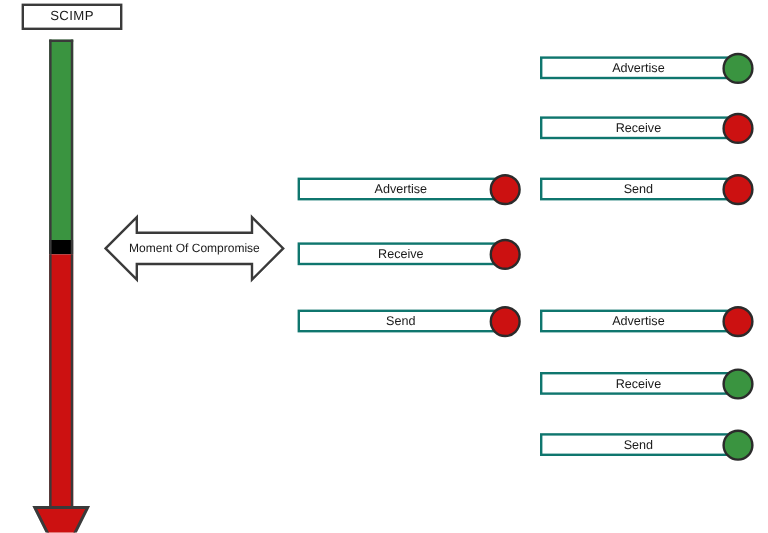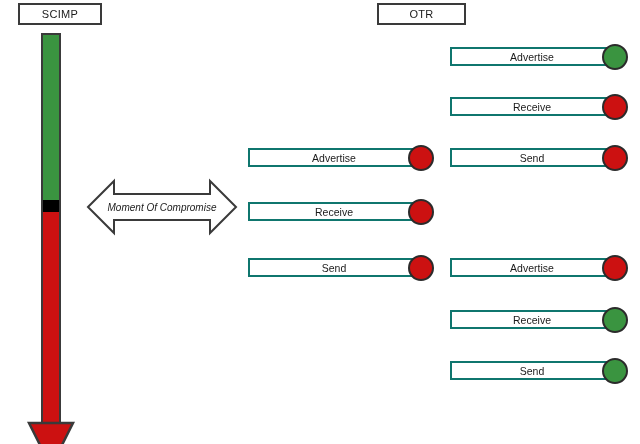--- a/index.html
+++ b/index.html
@@ -95,38 +95,37 @@
   .dot-red   { background: #cc1111; }
   .dot-green { background: #3a9440; }
 </style>
 </head>
 <body>
 
 <div id="canvas">
 
   <div class="title-box" style="left:18px; top:3px; width:84px; height:22px;">SCIMP</div>
 
-  <div class="title-box" style="left:377px; top:3px; width:89px; height:22px;">OTR</div>
 
   <div class="timeline" style="left:41px; top:33px; width:20px; height:405px;">
 
     <div class="tl-seg first" style="left:0; top:0; width:20px; height:167px; background:#3a9440;"></div>
 
     <div class="tl-seg" style="left:0; top:167px; width:20px; height:12px; background:#000000;"></div>
 
     <div class="tl-seg" style="left:0; top:179px; width:20px; height:213px; background:#cc1111;"></div>
 
     <div class="tl-arrow" style="left:-16px; top:386px;">
       <svg width="52" height="52" viewBox="0 0 52 52">
         <polygon points="4,4 48,4 26,48" fill="#cc1111" stroke="#3a3a3a" stroke-width="2.5" stroke-linejoin="miter"></polygon>
       </svg>
     </div>
   </div>
 
-  <div class="moc" style="left:86px; top:178px; width:152px; height:58px;font-style:italic;">
+  <div class="moc" style="left:86px; top:178px; width:152px; height:58px;">
     <svg width="152" height="58" viewBox="0 0 152 58" style="display:block;">
       <polygon points="2,29 28,3 28,16 124,16 124,3 150,29 124,55 124,42 28,42 28,55" fill="#ffffff" stroke="#3a3a3a" stroke-width="2" stroke-linejoin="miter"></polygon>
     </svg>
     <div class="moc-label">Moment Of Compromise</div>
   </div>
 
   <div class="msg-row" style="left:248px; top:145px; width:186px;">
     <div class="msg-bar" style="width:172px;">Advertise</div>
     <div class="msg-dot dot-red" style="left:160px;"></div>
   </div>

